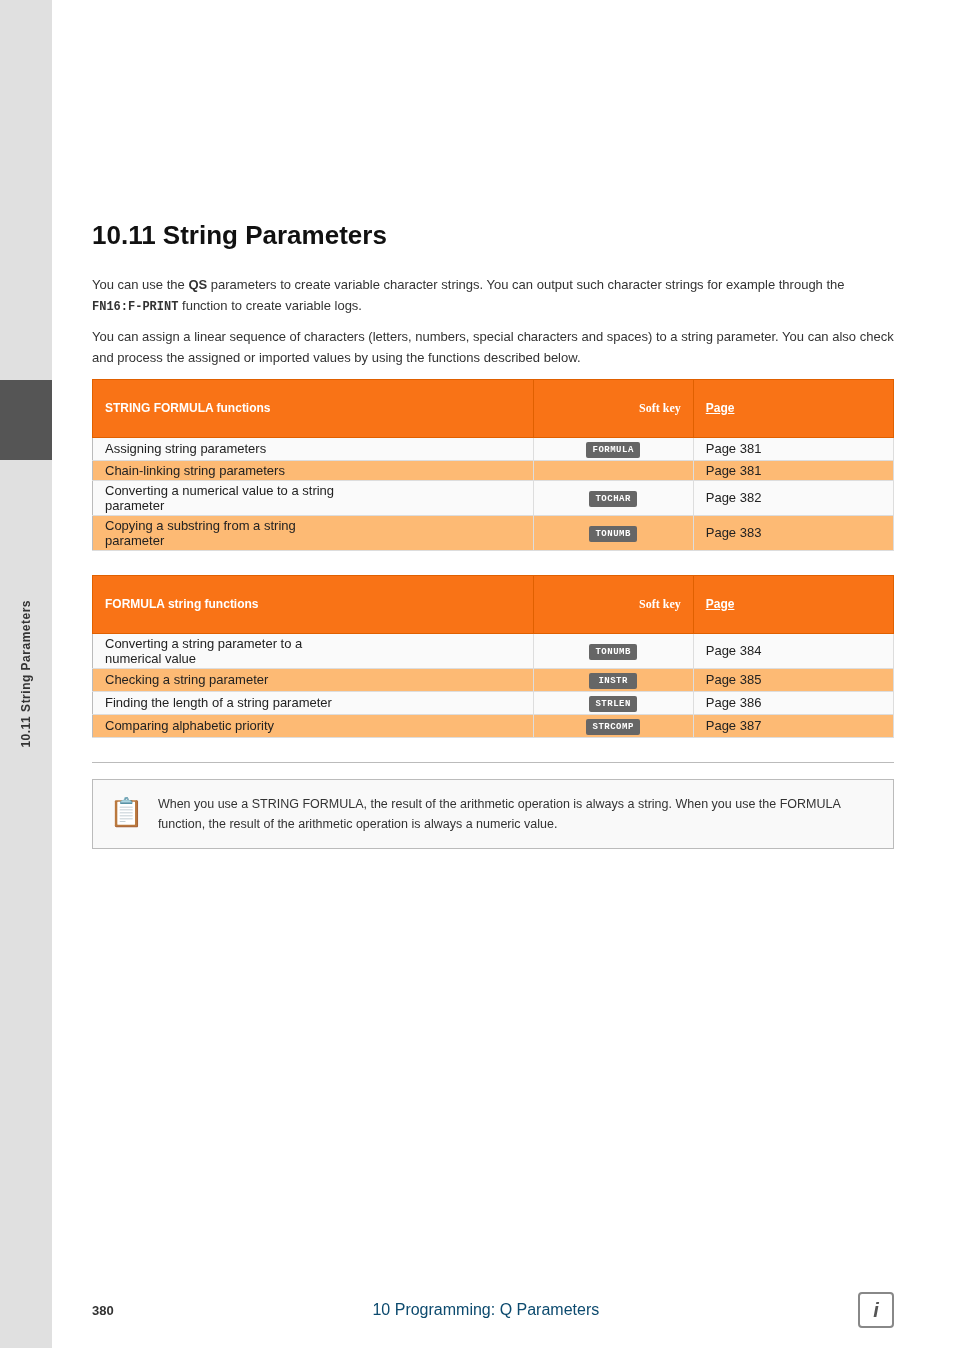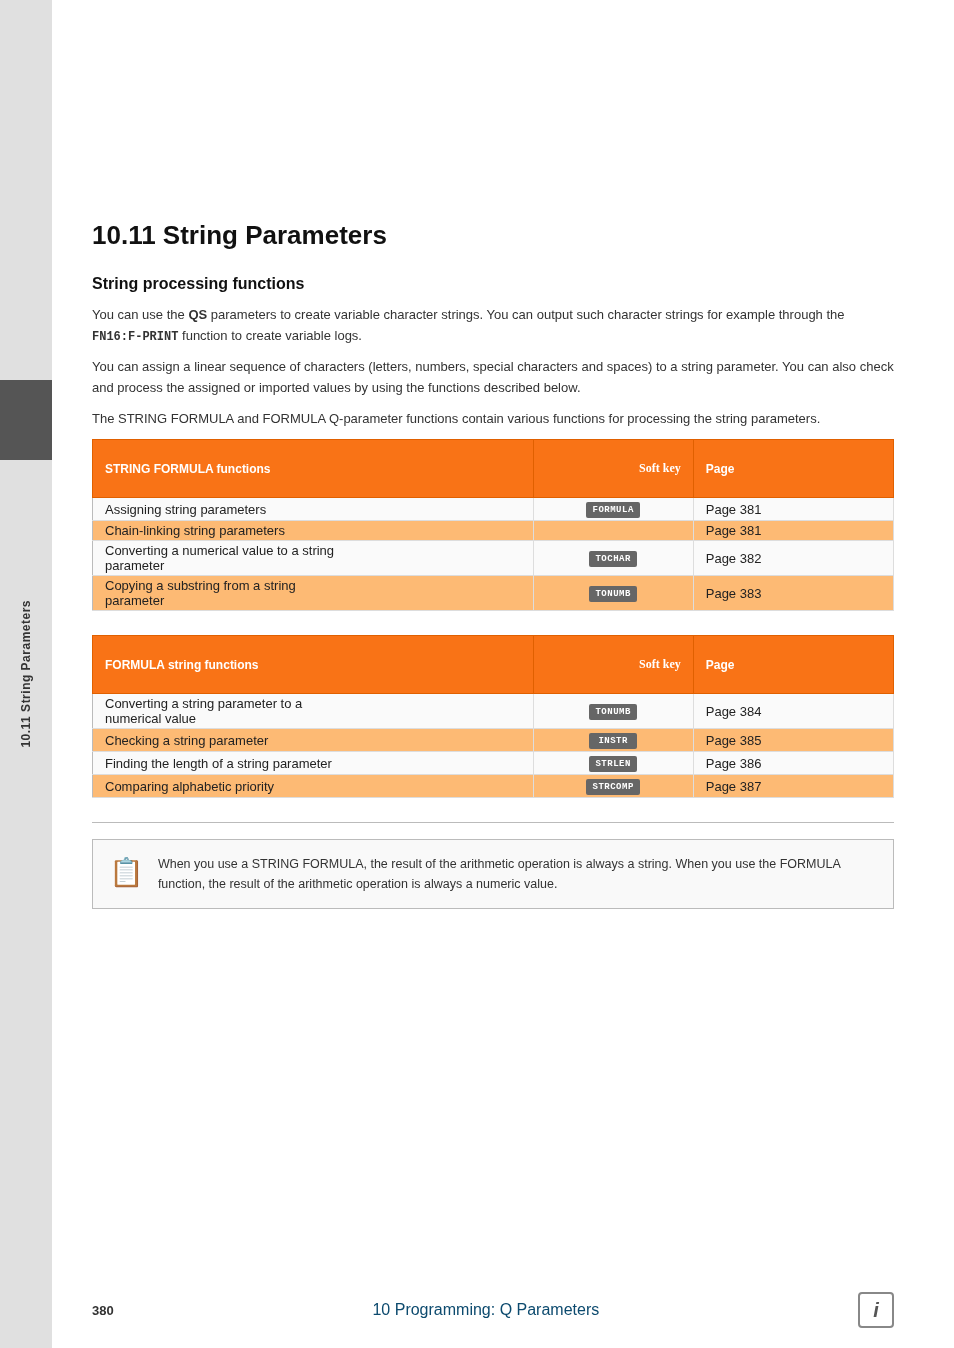--- a/index.html
+++ b/index.html
@@ -98,20 +98,21 @@
       width: 55%;
     }
     .func-table thead th:nth-child(2) {
       width: 20%;
       text-align: right;
       font-family: Liberation Serif, serif;
     }
     .func-table thead th:nth-child(3) {
       width: 25%;
       text-align: left;
+      text-decoration: underline;
     }
 
     .func-table tbody tr {
       background: #fdba74;
       border-bottom: 1px solid #ddd;
     }
     .func-table tbody tr:nth-child(odd) {
       background: #fafafa;
     }
     .func-table tbody td {
@@ -209,39 +210,34 @@
 
 <div class="sidebar">
   <div class="sidebar-text">10.11 String Parameters</div>
   <div class="sidebar-accent"></div>
 </div>
 
 <div class="main-content">
 
   <h1 class="page-title">10.11  String Parameters</h1>
 
-  <h2 class="section-title">String processing functions</h2>
 
   <p class="intro-text">
     You can use the <strong>QS</strong> parameters to create variable character strings.
     You can output such character strings for example through the
     <strong><code>FN16:F-PRINT</code></strong> function to create variable logs.
   </p>
 
   <p class="intro-text">
     You can assign a linear sequence of characters (letters, numbers,
     special characters and spaces) to a string parameter. You can also
     check and process the assigned or imported values by using the
     functions described below.
   </p>
 
-  <p class="intro-text">
-    The STRING FORMULA and FORMULA Q-parameter functions
-    contain various functions for processing the string parameters.
-  </p>
 
   <table class="func-table">
     <thead>
       <tr>
         <th>STRING FORMULA functions</th>
         <th>Soft key</th>
         <th>Page</th>
       </tr>
     </thead>
     <tbody>

